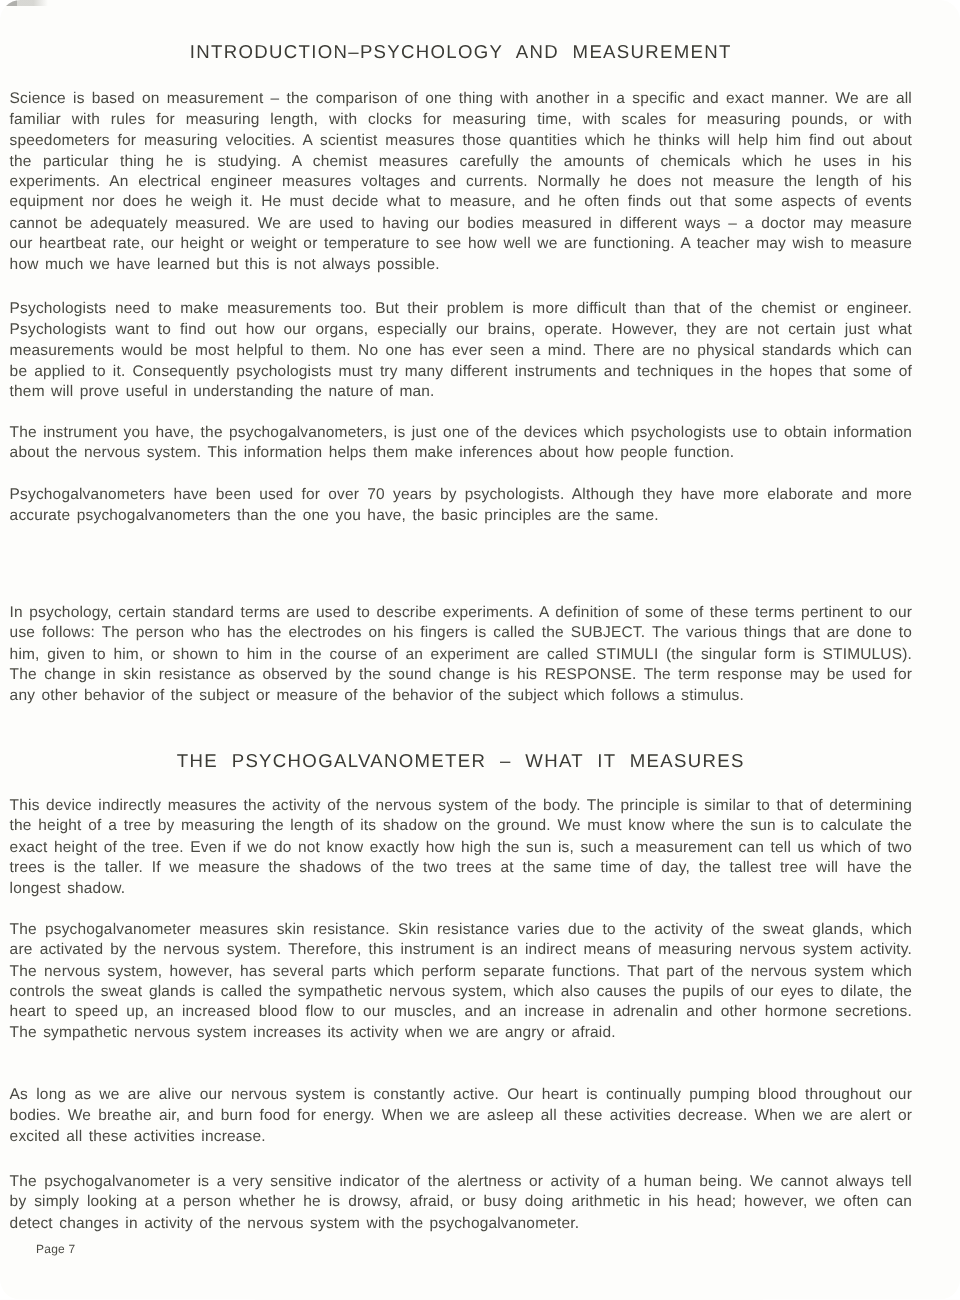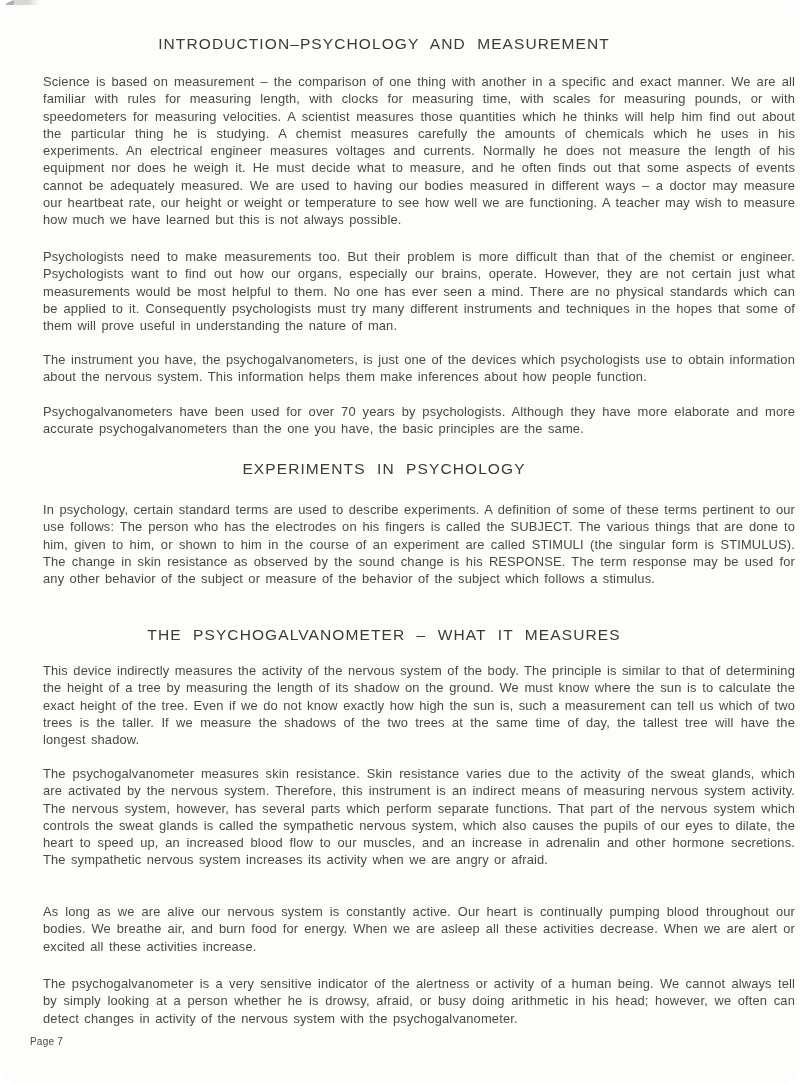--- a/index.html
+++ b/index.html
@@ -44,21 +44,20 @@
   .h3{top:626px;}
   .para{
     position:absolute;
     left:8px;width:752px;
     font-size:12.9px;
     line-height:17.3px;
     letter-spacing:.15px;
     word-spacing:1.6px;
     text-align:justify;
     color:var(--body);
-    margin-left:35px;
   }
   .p1{top:73px;}
   .p2{top:248px;}
   .p3{top:351px;}
   .p4{top:403px;}
   .p5{top:501px;}
   .p6{top:662px;}
   .p7{top:765px;}
   .p8{top:903px;}
   .p9{top:975px;}
@@ -80,21 +79,20 @@
   <div class="heading h1">INTRODUCTION–PSYCHOLOGY AND MEASUREMENT</div>
 
   <div class="para p1">Science is based on measurement – the comparison of one thing with another in a specific and exact manner. We are all familiar with rules for measuring length, with clocks for measuring time, with scales for measuring pounds, or with speedometers for measuring velocities. A scientist measures those quantities which he thinks will help him find out about the particular thing he is studying. A chemist measures carefully the amounts of chemicals which he uses in his experiments. An electrical engineer measures voltages and currents. Normally he does not measure the length of his equipment nor does he weigh it. He must decide what to measure, and he often finds out that some aspects of events cannot be adequately measured. We are used to having our bodies measured in different ways – a doctor may measure our heartbeat rate, our height or weight or temperature to see how well we are functioning. A teacher may wish to measure how much we have learned but this is not always possible.</div>
 
   <div class="para p2">Psychologists need to make measurements too. But their problem is more difficult than that of the chemist or engineer. Psychologists want to find out how our organs, especially our brains, operate. However, they are not certain just what measurements would be most helpful to them. No one has ever seen a mind. There are no physical standards which can be applied to it. Consequently psychologists must try many different instruments and techniques in the hopes that some of them will prove useful in understanding the nature of man.</div>
 
   <div class="para p3">The instrument you have, the psychogalvanometers, is just one of the devices which psychologists use to obtain information about the nervous system. This information helps them make inferences about how people function.</div>
 
   <div class="para p4">Psychogalvanometers have been used for over 70 years by psychologists. Although they have more elaborate and more accurate psychogalvanometers than the one you have, the basic principles are the same.</div>
 
-  <div class="heading h2">EXPERIMENTS IN PSYCHOLOGY</div>
 
   <div class="para p5">In psychology, certain standard terms are used to describe experiments. A definition of some of these terms pertinent to our use follows: The person who has the electrodes on his fingers is called the SUBJECT. The various things that are done to him, given to him, or shown to him in the course of an experiment are called STIMULI (the singular form is STIMULUS). The change in skin resistance as observed by the sound change is his RESPONSE. The term response may be used for any other behavior of the subject or measure of the behavior of the subject which follows a stimulus.</div>
 
   <div class="heading h3">THE PSYCHOGALVANOMETER – WHAT IT MEASURES</div>
 
   <div class="para p6">This device indirectly measures the activity of the nervous system of the body. The principle is similar to that of determining the height of a tree by measuring the length of its shadow on the ground. We must know where the sun is to calculate the exact height of the tree. Even if we do not know exactly how high the sun is, such a measurement can tell us which of two trees is the taller. If we measure the shadows of the two trees at the same time of day, the tallest tree will have the longest shadow.</div>
 
   <div class="para p7">The psychogalvanometer measures skin resistance. Skin resistance varies due to the activity of the sweat glands, which are activated by the nervous system. Therefore, this instrument is an indirect means of measuring nervous system activity. The nervous system, however, has several parts which perform separate functions. That part of the nervous system which controls the sweat glands is called the sympathetic nervous system, which also causes the pupils of our eyes to dilate, the heart to speed up, an increased blood flow to our muscles, and an increase in adrenalin and other hormone secretions. The sympathetic nervous system increases its activity when we are angry or afraid.</div>
 
   <div class="para p9">The psychogalvanometer is a very sensitive indicator of the alertness or activity of a human being. We cannot always tell by simply looking at a person whether he is drowsy, afraid, or busy doing arithmetic in his head; however, we often can detect changes in activity of the nervous system with the psychogalvanometer.</div>

